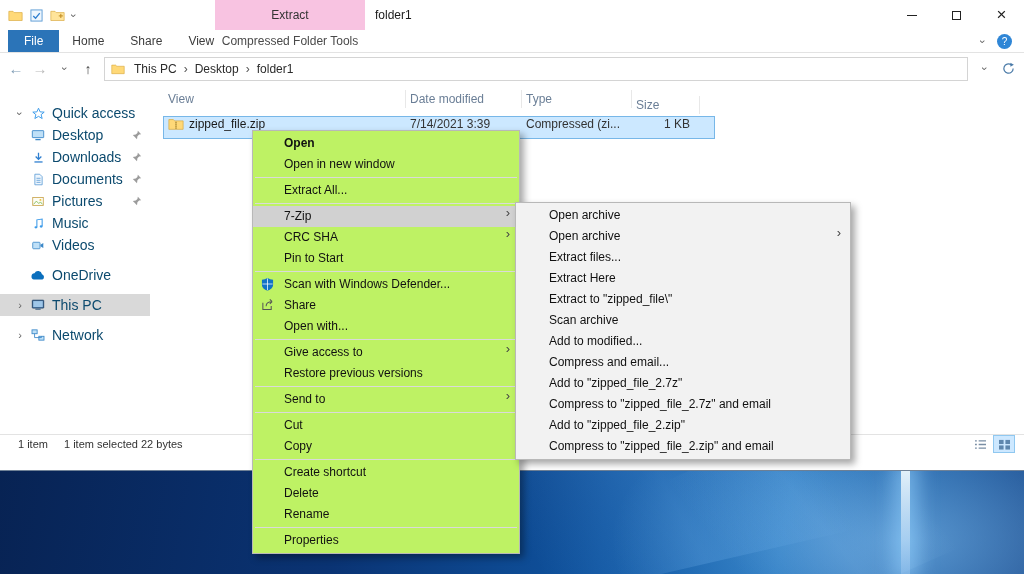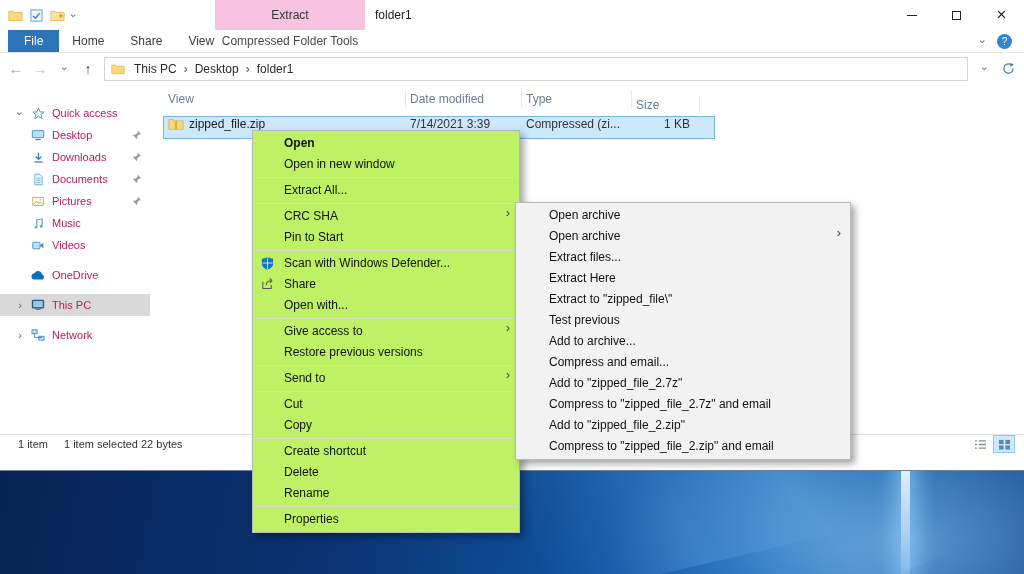--- a/index.html
+++ b/index.html
@@ -59,21 +59,21 @@
   .addrrow { height:31px; display:flex; align-items:center; padding:0 8px; gap:8px; background:#fff; }
   .navbtn { display:inline-flex; align-items:center; justify-content:center; min-width:16px; }
   .addrbox { flex:1; height:24px; border:1px solid #d4d4d4; background:#fff; display:flex; align-items:center; padding:0 6px; font-size:12px; color:#2b2b2b; }
   .crumb { padding:0 3px; white-space:nowrap; }
   .searchbox { width:182px; height:24px; border:1px solid #d4d4d4; background:#fff; display:flex; align-items:center; padding:0 6px; }
   .searchbox input { flex:1; border:none; outline:none; font-size:12px; color:#444; font-family:"Liberation Sans", sans-serif; min-width:0; }
   .searchbox input::placeholder { color:#8a8a8a; }
 
   
   .content { position:absolute; top:84px; left:0; right:0; bottom:19px; display:flex; background:#fff; }
-  .sidebar { width:150px; padding-top:18px; font-size:11px; color:#be185d; }
+  .sidebar { width:150px; padding-top:18px; font-size:14px; color:#0c4a6e; }
   .side-item { height:22px; display:flex; align-items:center; }
   .side-item.gap { margin-top:8px; }
   .side-item.selected { background:#d9d9d9; }
   .chev-slot { width:16px; margin-left:12px; display:inline-flex; justify-content:center; color:#666; }
   .icon-slot { width:20px; display:inline-flex; justify-content:center; }
   .side-label { flex:1; padding-left:4px; white-space:nowrap; }
   .pin { margin-right:8px; opacity:.85; }
 
   .filearea { flex:1; position:relative; }
   .colheads { display:flex; height:30px; align-items:center; padding-left:14px; }
@@ -375,20 +375,21 @@
       </div>
     </div>
   </div>
 
   <div class="context-menu">
     <div class="cm-item bold"><span>Open</span></div>
     <div class="cm-item"><span>Open in new window</span></div>
     <div class="cm-sep"></div>
     <div class="cm-item"><span>Extract All...</span></div>
     <div class="cm-sep"></div>
+    <div class="cm-item hl"><span>7-Zip</span><span class="cm-arrow glyph chev-right"></span></div>
     <div class="cm-item"><span>CRC SHA</span><span class="cm-arrow glyph chev-right"></span></div>
     <div class="cm-item"><span>Pin to Start</span></div>
     <div class="cm-sep"></div>
     <div class="cm-item">
       <span class="cm-icon ic">
         <svg width="13" height="14" viewBox="0 0 14 15">
             <path d="M7 1 C9 2.2 11 2.8 13 3 V8 C13 11.5 10.5 13.5 7 14.5 C3.5 13.5 1 11.5 1 8 V3 C3 2.8 5 2.2 7 1 Z" fill="#1273c6"></path>
             <path d="M7 1.5 V14 M1.5 7.5 H12.5" stroke="#fff" stroke-width="0.8"></path>
           </svg>
       </span>
@@ -419,22 +420,22 @@
     <div class="cm-sep"></div>
     <div class="cm-item"><span>Properties</span></div>
   </div>
 
   <div class="submenu">
     <div class="sm-item"><span>Open archive</span></div>
     <div class="sm-item"><span>Open archive</span><span class="cm-arrow glyph chev-right"></span></div>
     <div class="sm-item"><span>Extract files...</span></div>
     <div class="sm-item"><span>Extract Here</span></div>
     <div class="sm-item"><span>Extract to "zipped_file\"</span></div>
-    <div class="sm-item"><span>Test previous</span></div>
-    <div class="sm-item"><span>Add to archive...</span></div>
+    <div class="sm-item"><span>Scan archive</span></div>
+    <div class="sm-item"><span>Add to modified...</span></div>
     <div class="sm-item"><span>Compress and email...</span></div>
     <div class="sm-item"><span>Add to "zipped_file_2.7z"</span></div>
     <div class="sm-item"><span>Compress to "zipped_file_2.7z" and email</span></div>
     <div class="sm-item"><span>Add to "zipped_file_2.zip"</span></div>
     <div class="sm-item"><span>Compress to "zipped_file_2.zip" and email</span></div>
   </div>
 
 </div>
 
 </body></html>

